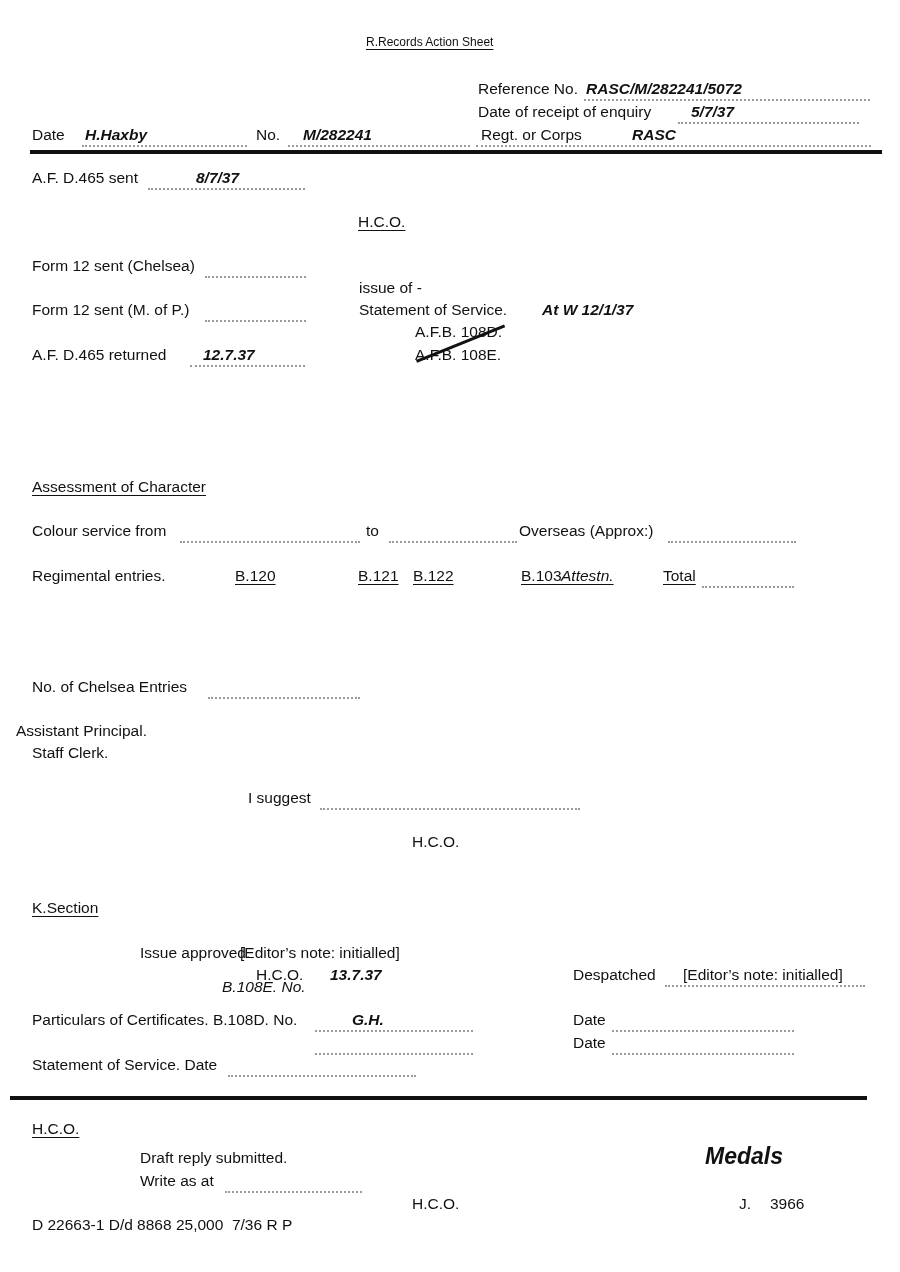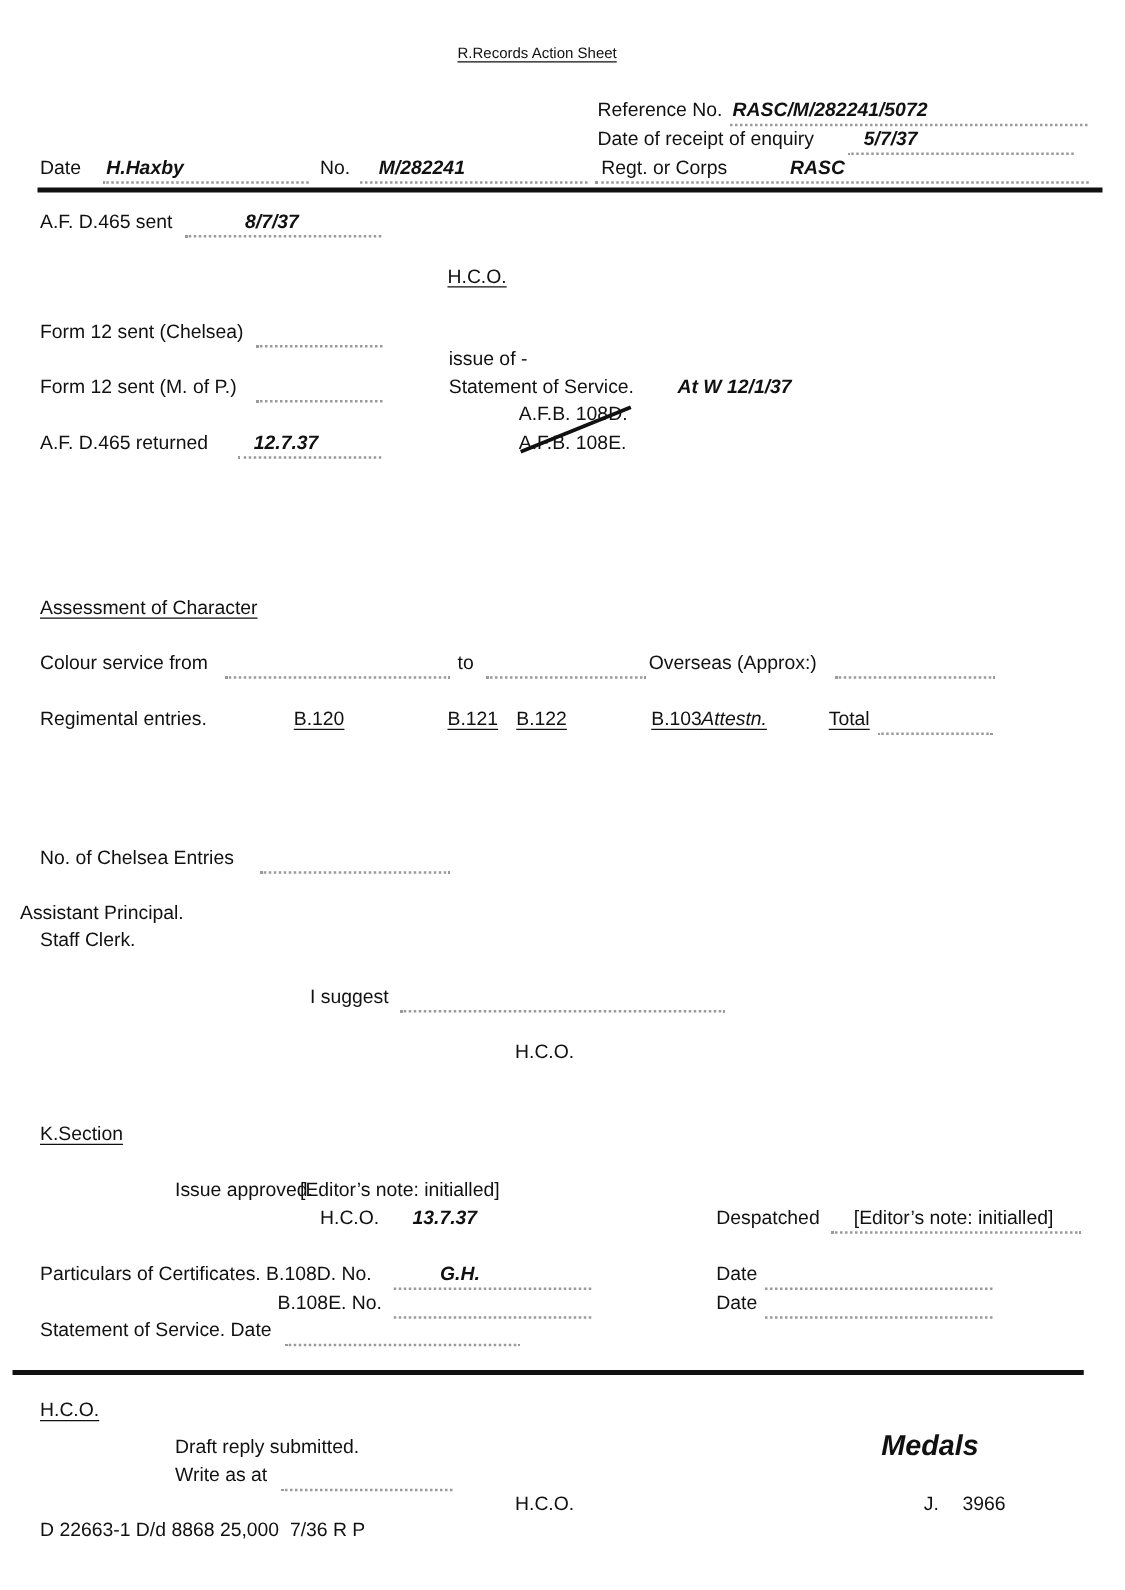--- a/index.html
+++ b/index.html
@@ -143,21 +143,21 @@
   <div class="abs t ital" style="left:330px; top:967px;">13.7.37</div>
 
   <div class="abs t" style="left:573px; top:967px;">Despatched</div>
   <div class="abs t" style="left:683px; top:967px;">[Editor’s note: initialled]</div>
   <div class="dots" style="left:665px; top:985px; width:200px;"></div>
 
   <div class="abs t" style="left:32px; top:1012px;text-align:center;">Particulars of Certificates. B.108D. No.</div>
   <div class="abs t ital" style="left:352px; top:1012px;">G.H.</div>
   <div class="dots" style="left:315px; top:1030px; width:158px;"></div>
 
-  <div class="abs t" style="left:222px; top:1035px;">B.108E. No.</div>
+  <div class="abs t" style="left:222px; top:979px;font-style:italic;">B.108E. No.</div>
   <div class="dots" style="left:315px; top:1053px; width:158px;"></div>
 
   <div class="abs t" style="left:32px; top:1057px;">Statement of Service. Date</div>
   <div class="dots" style="left:228px; top:1075px; width:188px;"></div>
 
   <div class="abs t" style="left:573px; top:1012px;">Date</div>
   <div class="dots" style="left:612px; top:1030px; width:182px;"></div>
 
   <div class="abs t" style="left:573px; top:1035px;">Date</div>
   <div class="dots" style="left:612px; top:1053px; width:182px;"></div>

